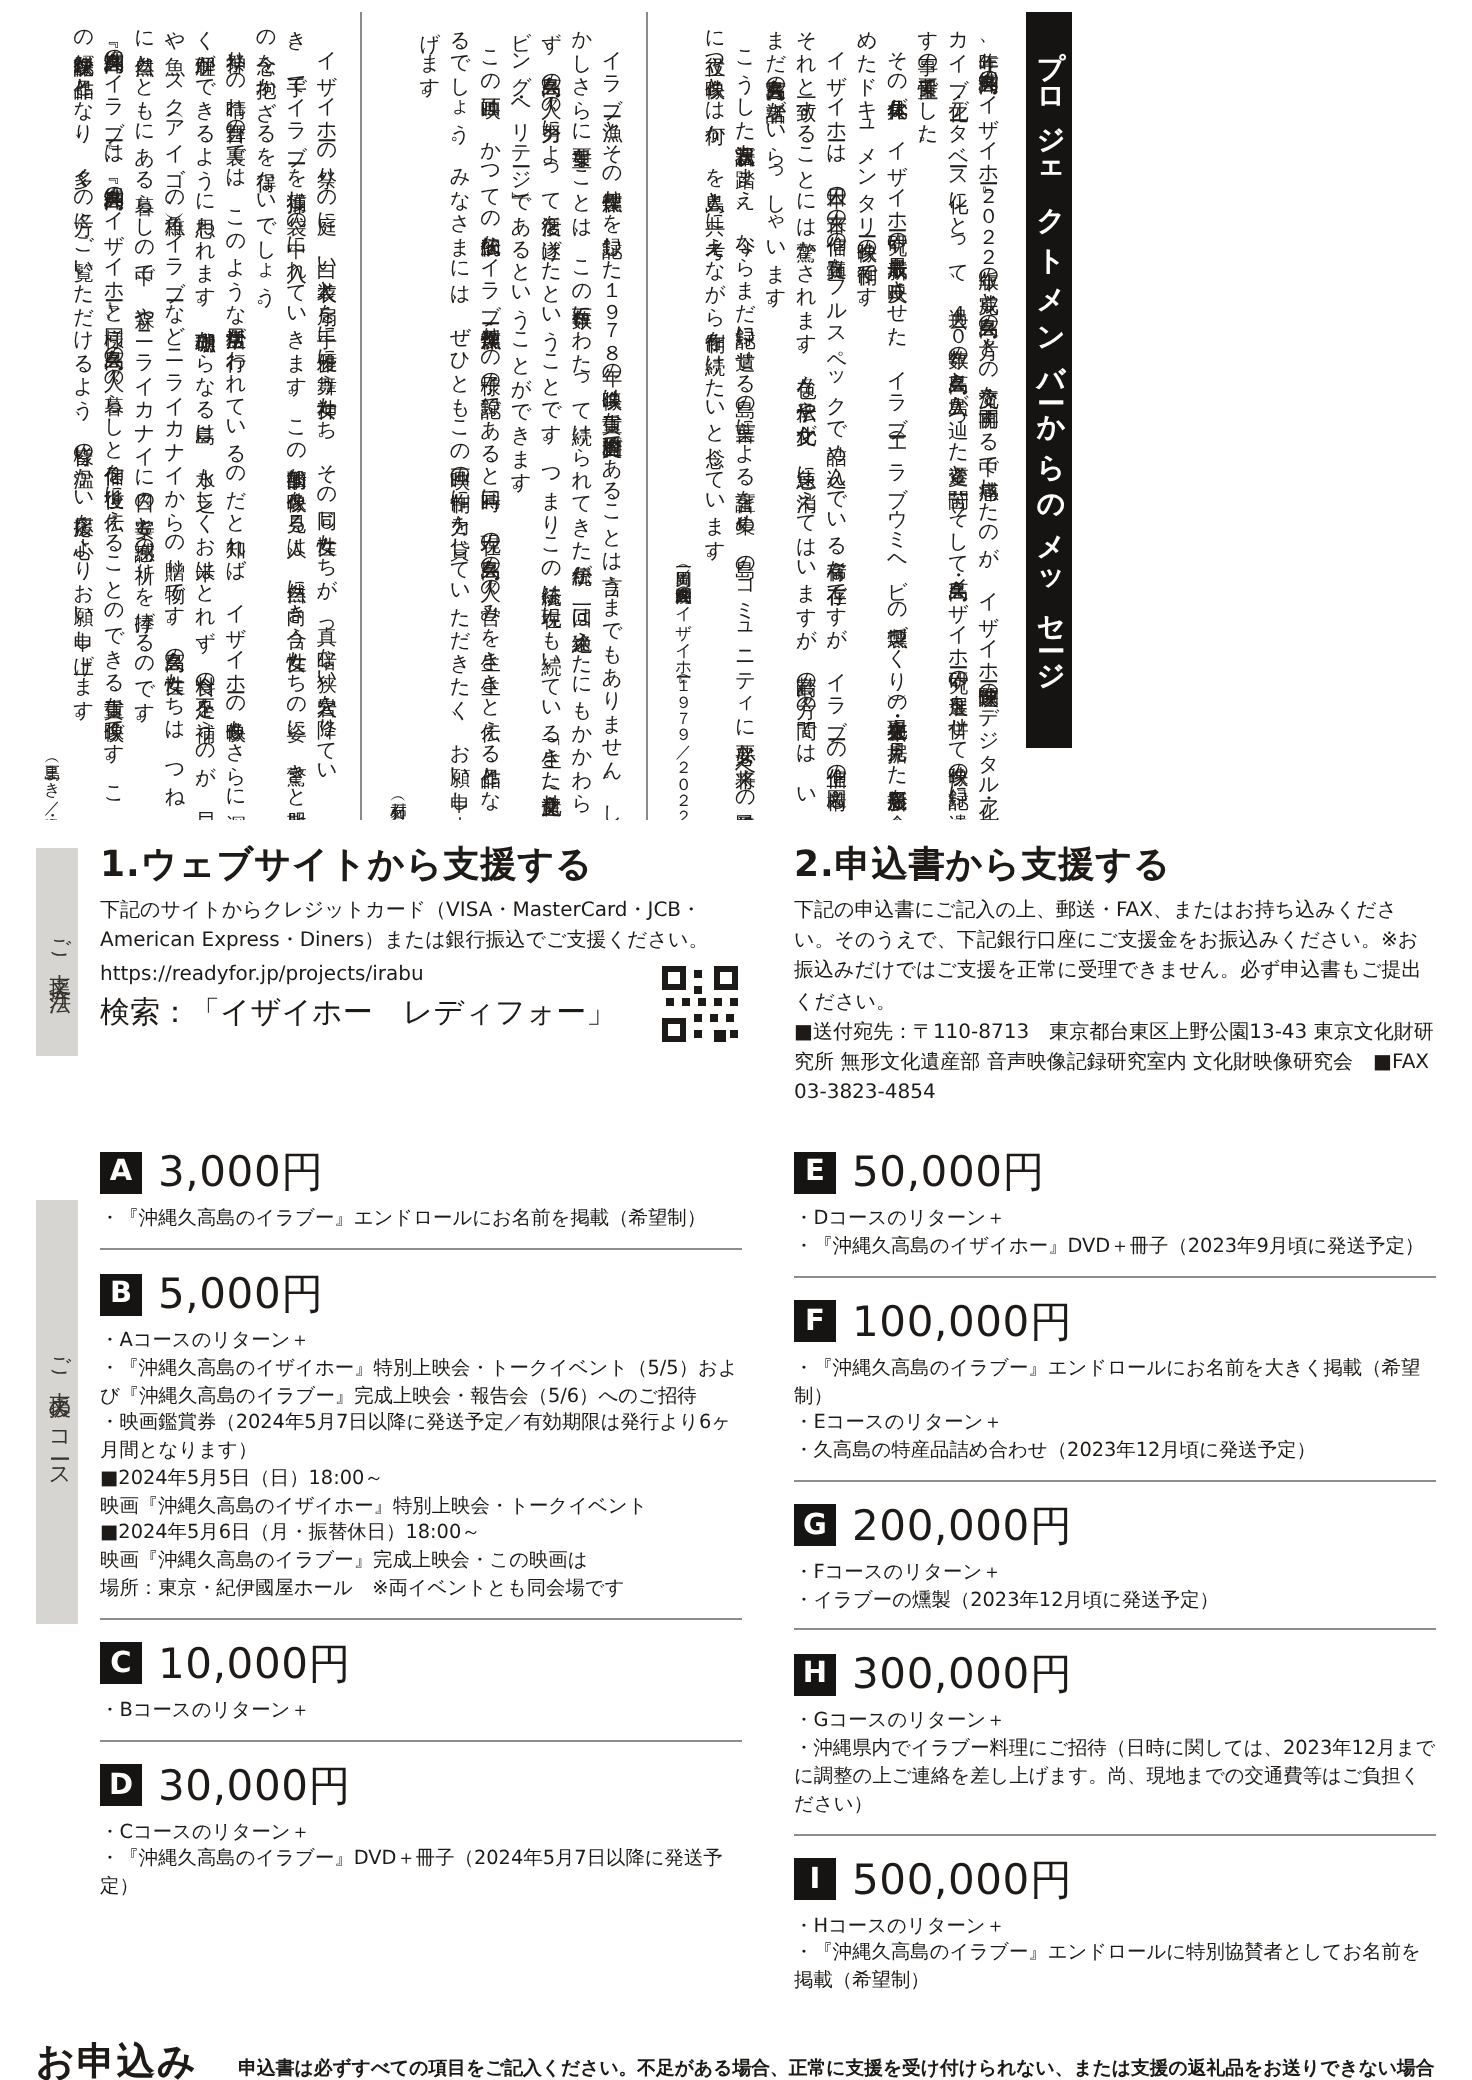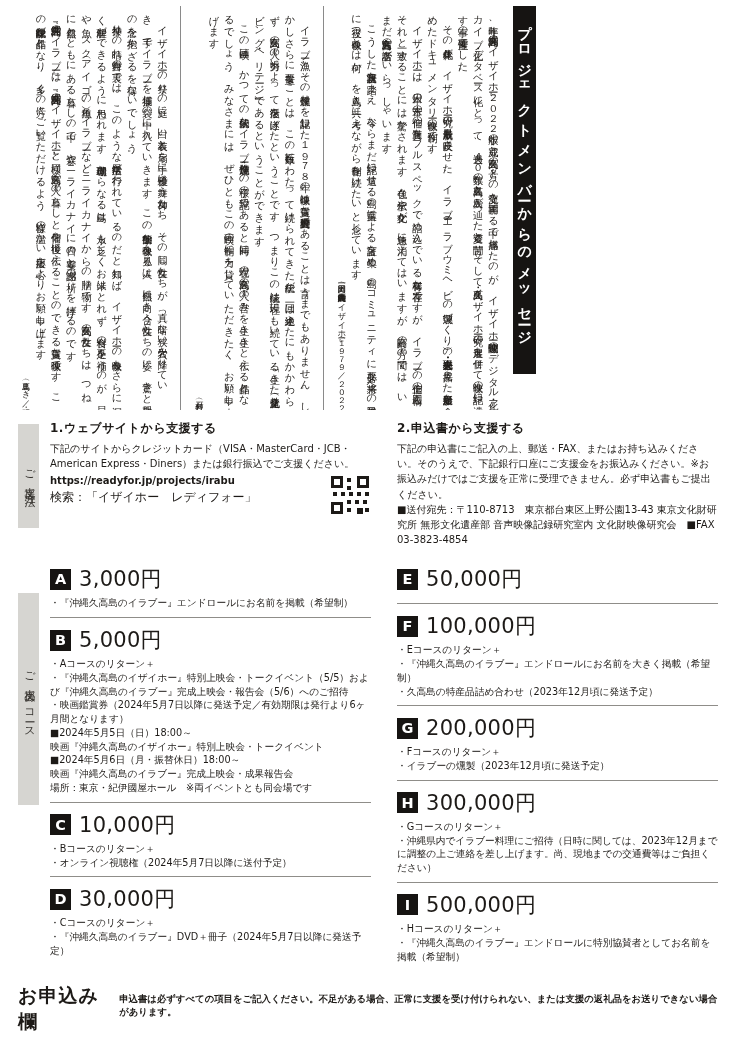--- a/index.html
+++ b/index.html
@@ -21,26 +21,26 @@
   .sig{font-size:8.2px;text-align:end;letter-spacing:0;}
 
   
   .band{display:flex;gap:11px;margin-top:10px;}
   .side-label{width:21px;background:#d6d5d1;color:#35322e;
               writing-mode:vertical-rl;letter-spacing:3px;font-size:11px;
               display:flex;align-items:center;justify-content:center;flex:none;}
   .sl-methods{height:104px;margin-top:4px;}
   .sl-courses{height:212px;margin-top:36px;}
   .band-content{flex:1;display:grid;grid-template-columns:1fr 1fr;column-gap:26px;align-content:start;}
-  .method-title{margin:0 0 4px 0;font-size:12px;font-weight:bold;letter-spacing:0.5px;}
+  .method-title{margin:0 0 4px 0;font-size:18px;font-weight:bold;letter-spacing:0.5px;}
   .mbody{margin:0;font-size:10px;line-height:1.52;}
   .urlrow{display:flex;align-items:flex-start;gap:6px;margin-top:2px;}
   .urlcol{flex:1;}
-  .url{font-size:10px;font-weight:bold;line-height:1.5;}
-  .searchline{font-size:12px;line-height:1.5;}
+  .url{font-size:10px;font-weight:normal;line-height:1.5;}
+  .searchline{font-size:15px;line-height:1.5;}
   .qr{flex:none;margin-top:1px;}
 
   
   .course{padding:6px 0 7px 0;}
   .course-col .course + .course{border-top:1px solid #8f8d89;}
   .course-head{display:flex;align-items:center;gap:8px;margin:2px 0 3px 0;}
   .badge{width:21px;height:21px;background:#161412;color:#fff;flex:none;
          display:flex;align-items:center;justify-content:center;
          font-weight:bold;font-size:14.5px;}
   .price{font-size:21px;font-weight:normal;letter-spacing:0.3px;}
@@ -147,60 +147,63 @@
               <span class="badge">B</span>
               <span class="price">5,000円</span>
             </div>
           <div class="bullets">
               <div>・Aコースのリターン＋</div>
               <div>・『沖縄久高島のイザイホー』特別上映会・トークイベント（5/5）および『沖縄久高島のイラブー』完成上映会・報告会（5/6）へのご招待</div>
               <div>・映画鑑賞券（2024年5月7日以降に発送予定／有効期限は発行より6ヶ月間となります）</div>
               <div>■2024年5月5日（日）18:00～</div>
               <div>映画『沖縄久高島のイザイホー』特別上映会・トークイベント</div>
               <div>■2024年5月6日（月・振替休日）18:00～</div>
-              <div>映画『沖縄久高島のイラブー』完成上映会・成果報告会</div>
+              <div>映画『沖縄久高島のイラブー』完成上映会・この映画は</div>
               <div>場所：東京・紀伊國屋ホール　※両イベントとも同会場です</div>
             </div>
         </div>
         <div class="course">
           <div class="course-head">
               <span class="badge">C</span>
               <span class="price">10,000円</span>
             </div>
           <div class="bullets">
               <div>・Bコースのリターン＋</div>
-              <div>・オンライン視聴権（2024年5月7日以降に送付予定）</div>
             </div>
         </div>
         <div class="course">
           <div class="course-head">
               <span class="badge">D</span>
               <span class="price">30,000円</span>
             </div>
           <div class="bullets">
               <div>・Cコースのリターン＋</div>
               <div>・『沖縄久高島のイラブー』DVD＋冊子（2024年5月7日以降に発送予定）</div>
             </div>
         </div>
       </div>
       <div class="course-col">
         <div class="course">
           <div class="course-head">
               <span class="badge">E</span>
               <span class="price">50,000円</span>
             </div>
+          <div class="bullets">
+              <div>・Dコースのリターン＋</div>
+              <div>・『沖縄久高島のイザイホー』DVD＋冊子（2023年9月頃に発送予定）</div>
+            </div>
         </div>
         <div class="course">
           <div class="course-head">
               <span class="badge">F</span>
               <span class="price">100,000円</span>
             </div>
           <div class="bullets">
+              <div>・『沖縄久高島のイラブー』エンドロールにお名前を大きく掲載（希望制）</div>
               <div>・Eコースのリターン＋</div>
-              <div>・『沖縄久高島のイラブー』エンドロールにお名前を大きく掲載（希望制）</div>
               <div>・久高島の特産品詰め合わせ（2023年12月頃に発送予定）</div>
             </div>
         </div>
         <div class="course">
           <div class="course-head">
               <span class="badge">G</span>
               <span class="price">200,000円</span>
             </div>
           <div class="bullets">
               <div>・Fコースのリターン＋</div>

